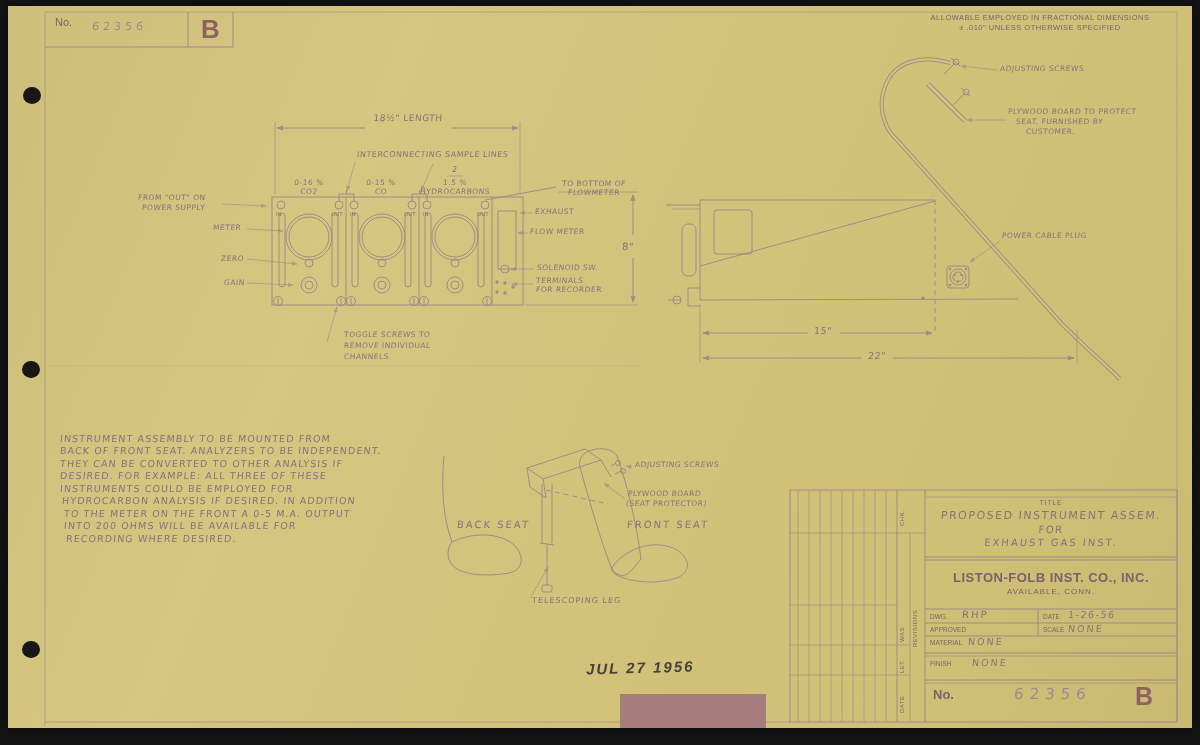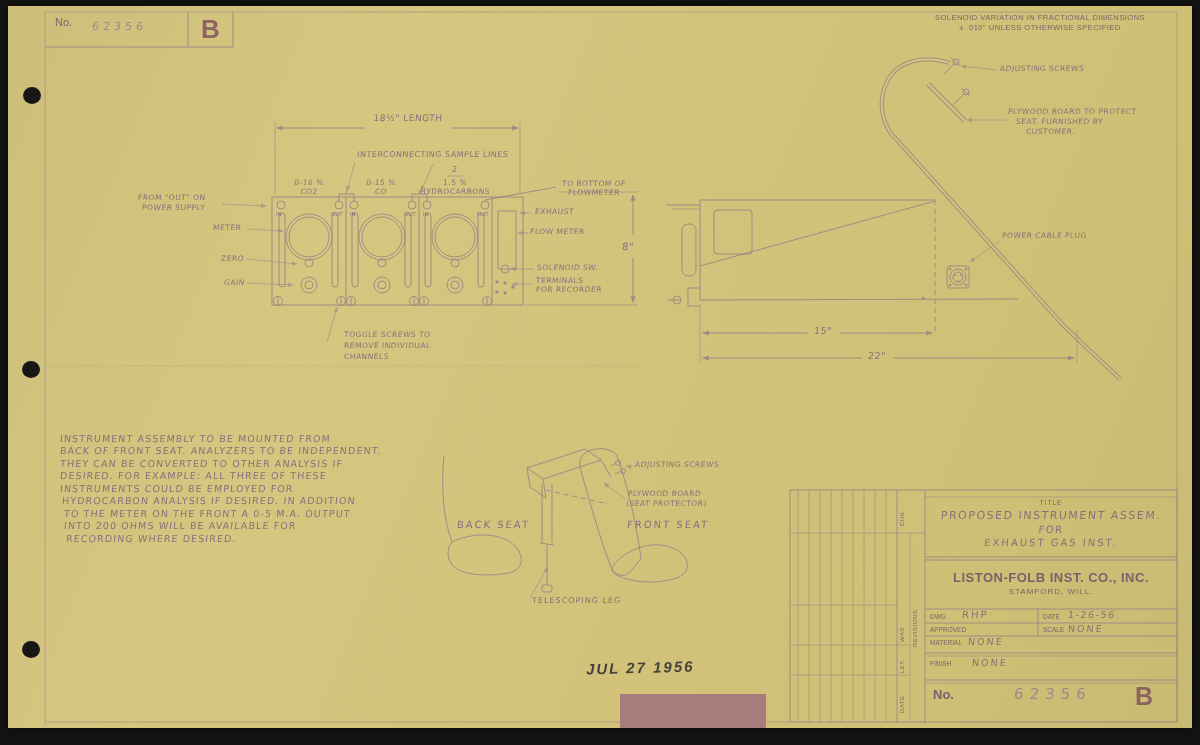--- a/index.html
+++ b/index.html
@@ -255,21 +255,21 @@
       <line class="lt" x1="925" y1="656" x2="1177" y2="656"></line>
       <line class="ln" x1="925" y1="680" x2="1177" y2="680"></line>
       <line class="lt" x1="925" y1="683" x2="1177" y2="683"></line>
       <line class="ln" x1="1038" y1="609" x2="1038" y2="636"></line>
     </g>
   </svg>
 
   <div class="pr" style="left:55px;top:16px;font-size:11px;">No.</div>
   <div class="t hw" style="left:92px;top:21px;font-size:11px;letter-spacing:4px;color:#a18791;">62356</div>
   <div class="stampB" style="position:absolute;left:188px;top:14px;width:45px;text-align:center;font-size:26px;">B</div>
-  <div class="pr prc" style="left:1040px;top:14px;font-size:7.5px;letter-spacing:.5px;">SOLENOID VARIATION IN FRACTIONAL DIMENSIONS</div>
+  <div class="pr prc" style="left:1040px;top:14px;font-size:7.5px;letter-spacing:.5px;">ALLOWABLE EMPLOYED IN FRACTIONAL DIMENSIONS</div>
   <div class="pr prc" style="left:1040px;top:24px;font-size:7.5px;letter-spacing:.5px;">± .010" UNLESS OTHERWISE SPECIFIED</div>
 
   <div class="t hwc" style="left:408px;top:114px;font-size:9px;">18½" LENGTH</div>
   <div class="t hw" style="left:357px;top:151px;font-size:8px;">INTERCONNECTING SAMPLE LINES</div>
   <div class="t hw" style="left:452px;top:166px;font-size:8px;">2</div>
   <div class="t hwc" style="left:309px;top:179px;font-size:7.5px;">0-16 %</div>
   <div class="t hwc" style="left:309px;top:188px;font-size:7.5px;">CO2</div>
   <div class="t hwc" style="left:381px;top:179px;font-size:7.5px;">0-15 %</div>
   <div class="t hwc" style="left:381px;top:188px;font-size:7.5px;">CO</div>
   <div class="t hwc" style="left:455px;top:179px;font-size:7.5px;">1.5 %</div>
@@ -332,21 +332,21 @@
   <div class="pr vt" style="left:912px;top:583px;height:64px;">REVISIONS</div>
   <div class="pr vt" style="left:899px;top:616px;height:26px;">WAS</div>
   <div class="pr vt" style="left:899px;top:649px;height:24px;">LET.</div>
   <div class="pr vt" style="left:899px;top:685px;height:28px;">DATE</div>
 
   <div class="pr prc" style="left:1051px;top:499px;font-size:6.5px;letter-spacing:1px;">TITLE</div>
   <div class="t hwc" style="left:1051px;top:510px;font-size:11px;letter-spacing:1.5px;">PROPOSED INSTRUMENT ASSEM.</div>
   <div class="t hwc" style="left:1051px;top:524px;font-size:10px;letter-spacing:1.5px;">FOR</div>
   <div class="t hwc" style="left:1051px;top:537px;font-size:10px;letter-spacing:2px;">EXHAUST GAS INST.</div>
   <div class="pr prc" style="left:1051px;top:571px;font-size:13px;font-weight:bold;letter-spacing:.5px;">LISTON-FOLB INST. CO., INC.</div>
-  <div class="pr prc" style="left:1051px;top:588px;font-size:8px;letter-spacing:1px;">STAMFORD, WILL.</div>
+  <div class="pr prc" style="left:1051px;top:588px;font-size:8px;letter-spacing:1px;">AVAILABLE, CONN.</div>
 
   <div class="pr" style="left:930px;top:613px;font-size:6.5px;">DWG.</div>
   <div class="t hw" style="left:962px;top:609px;font-size:10px;letter-spacing:2px;">RHP</div>
   <div class="pr" style="left:1043px;top:613px;font-size:6.5px;">DATE</div>
   <div class="t hw" style="left:1068px;top:610px;font-size:9.5px;letter-spacing:1.5px;">1-26-56</div>
   <div class="pr" style="left:930px;top:626px;font-size:6.5px;">APPROVED</div>
   <div class="pr" style="left:1043px;top:626px;font-size:6.5px;">SCALE</div>
   <div class="t hw" style="left:1068px;top:624px;font-size:9.5px;letter-spacing:2px;">NONE</div>
   <div class="pr" style="left:930px;top:639px;font-size:6.5px;">MATERIAL</div>
   <div class="t hw" style="left:968px;top:637px;font-size:9.5px;letter-spacing:2px;">NONE</div>

